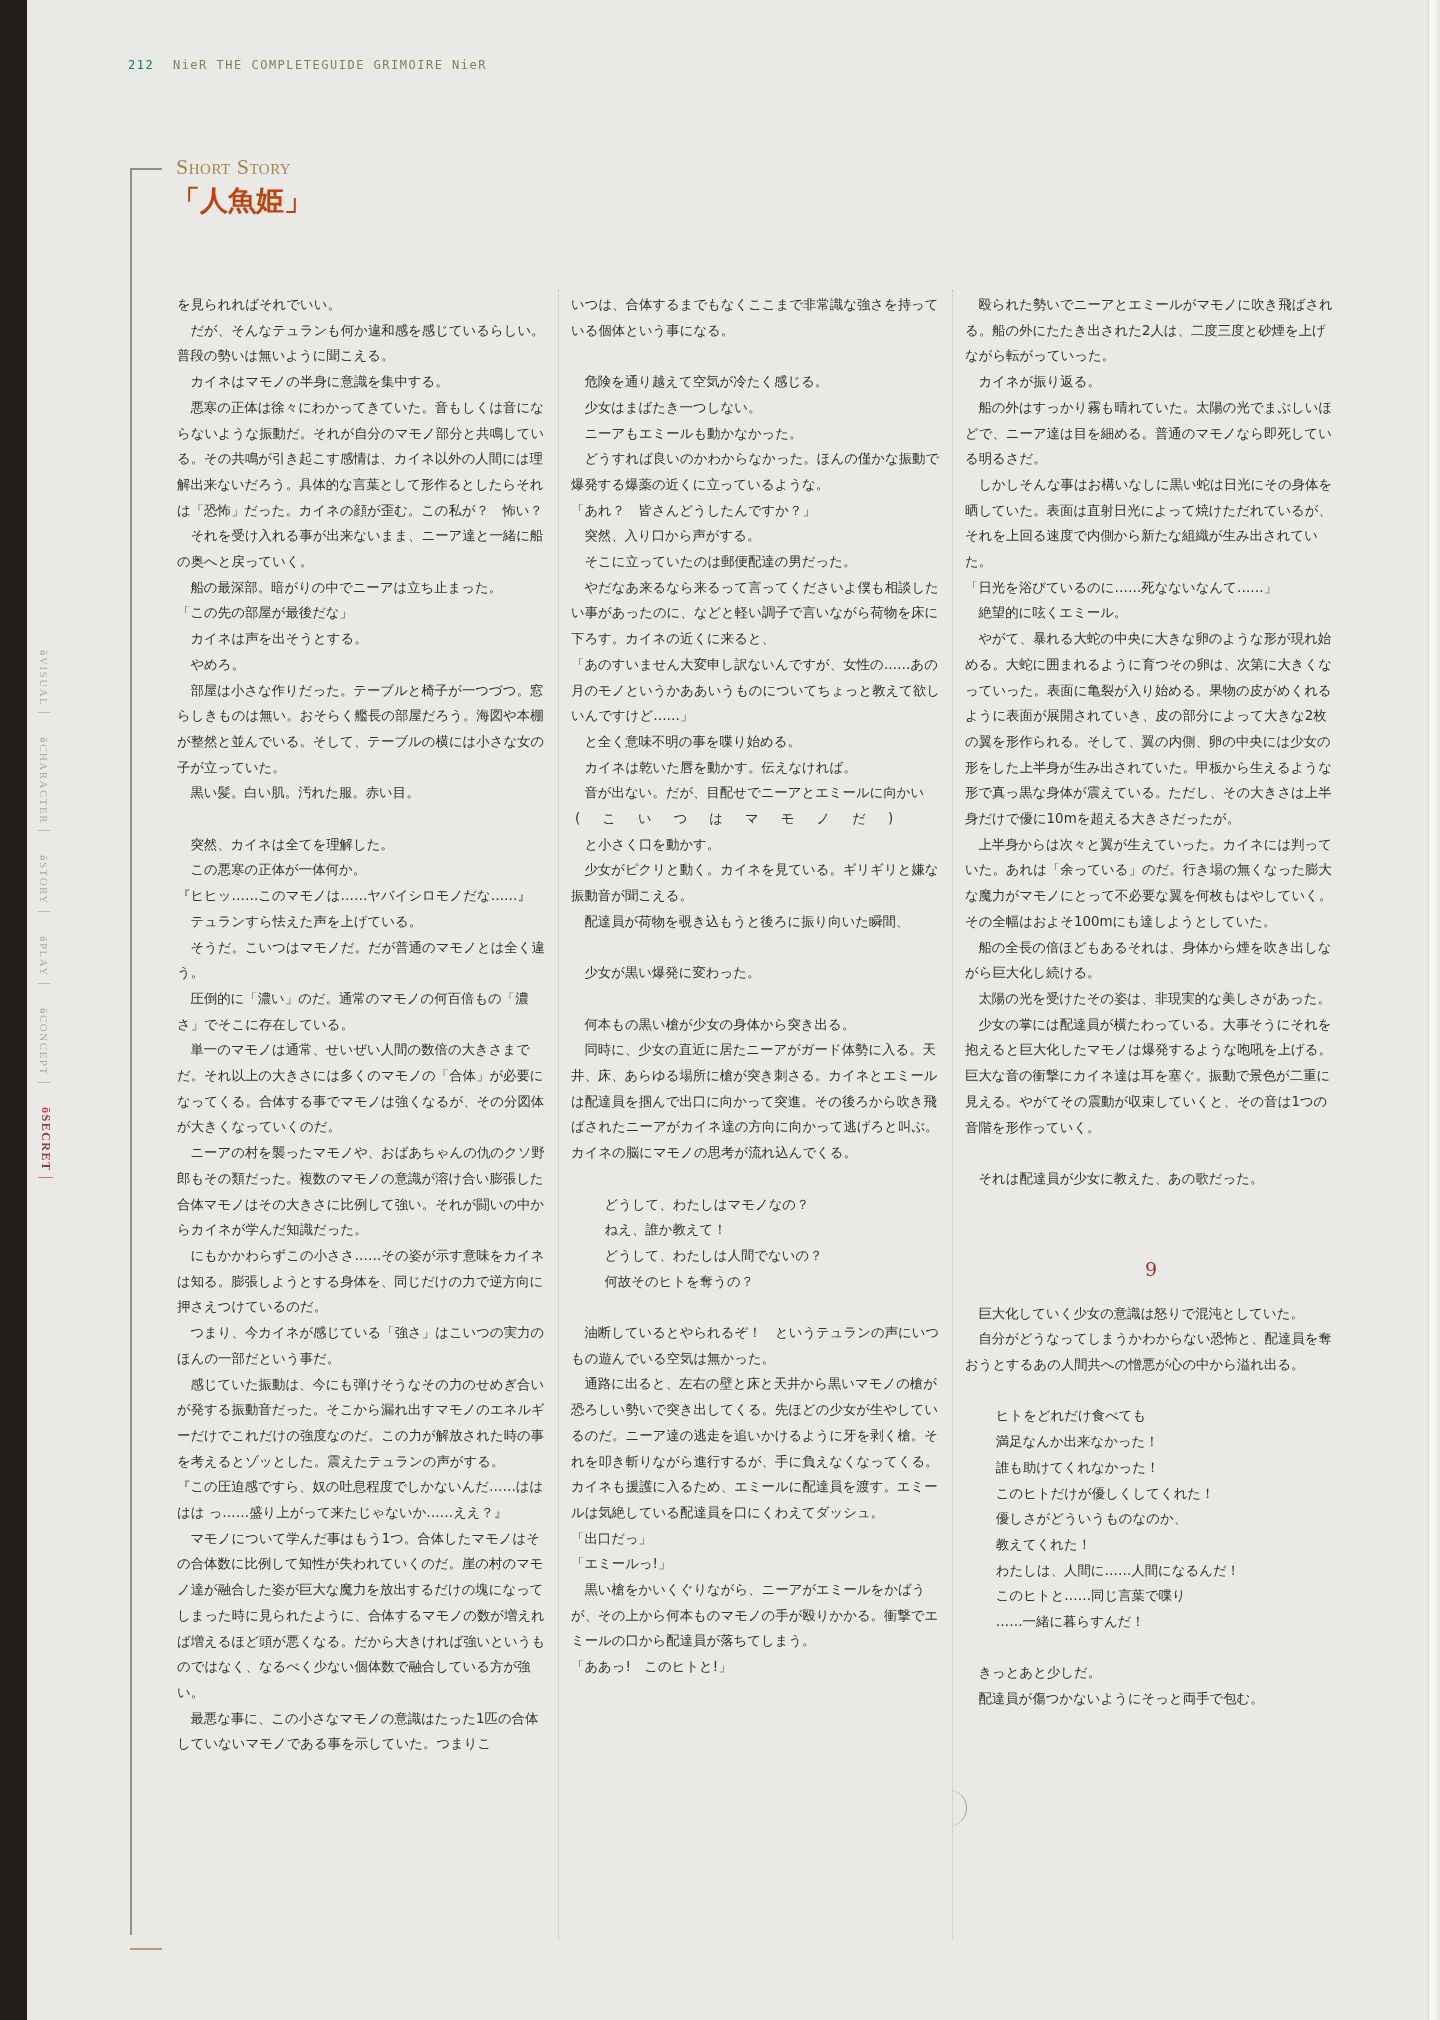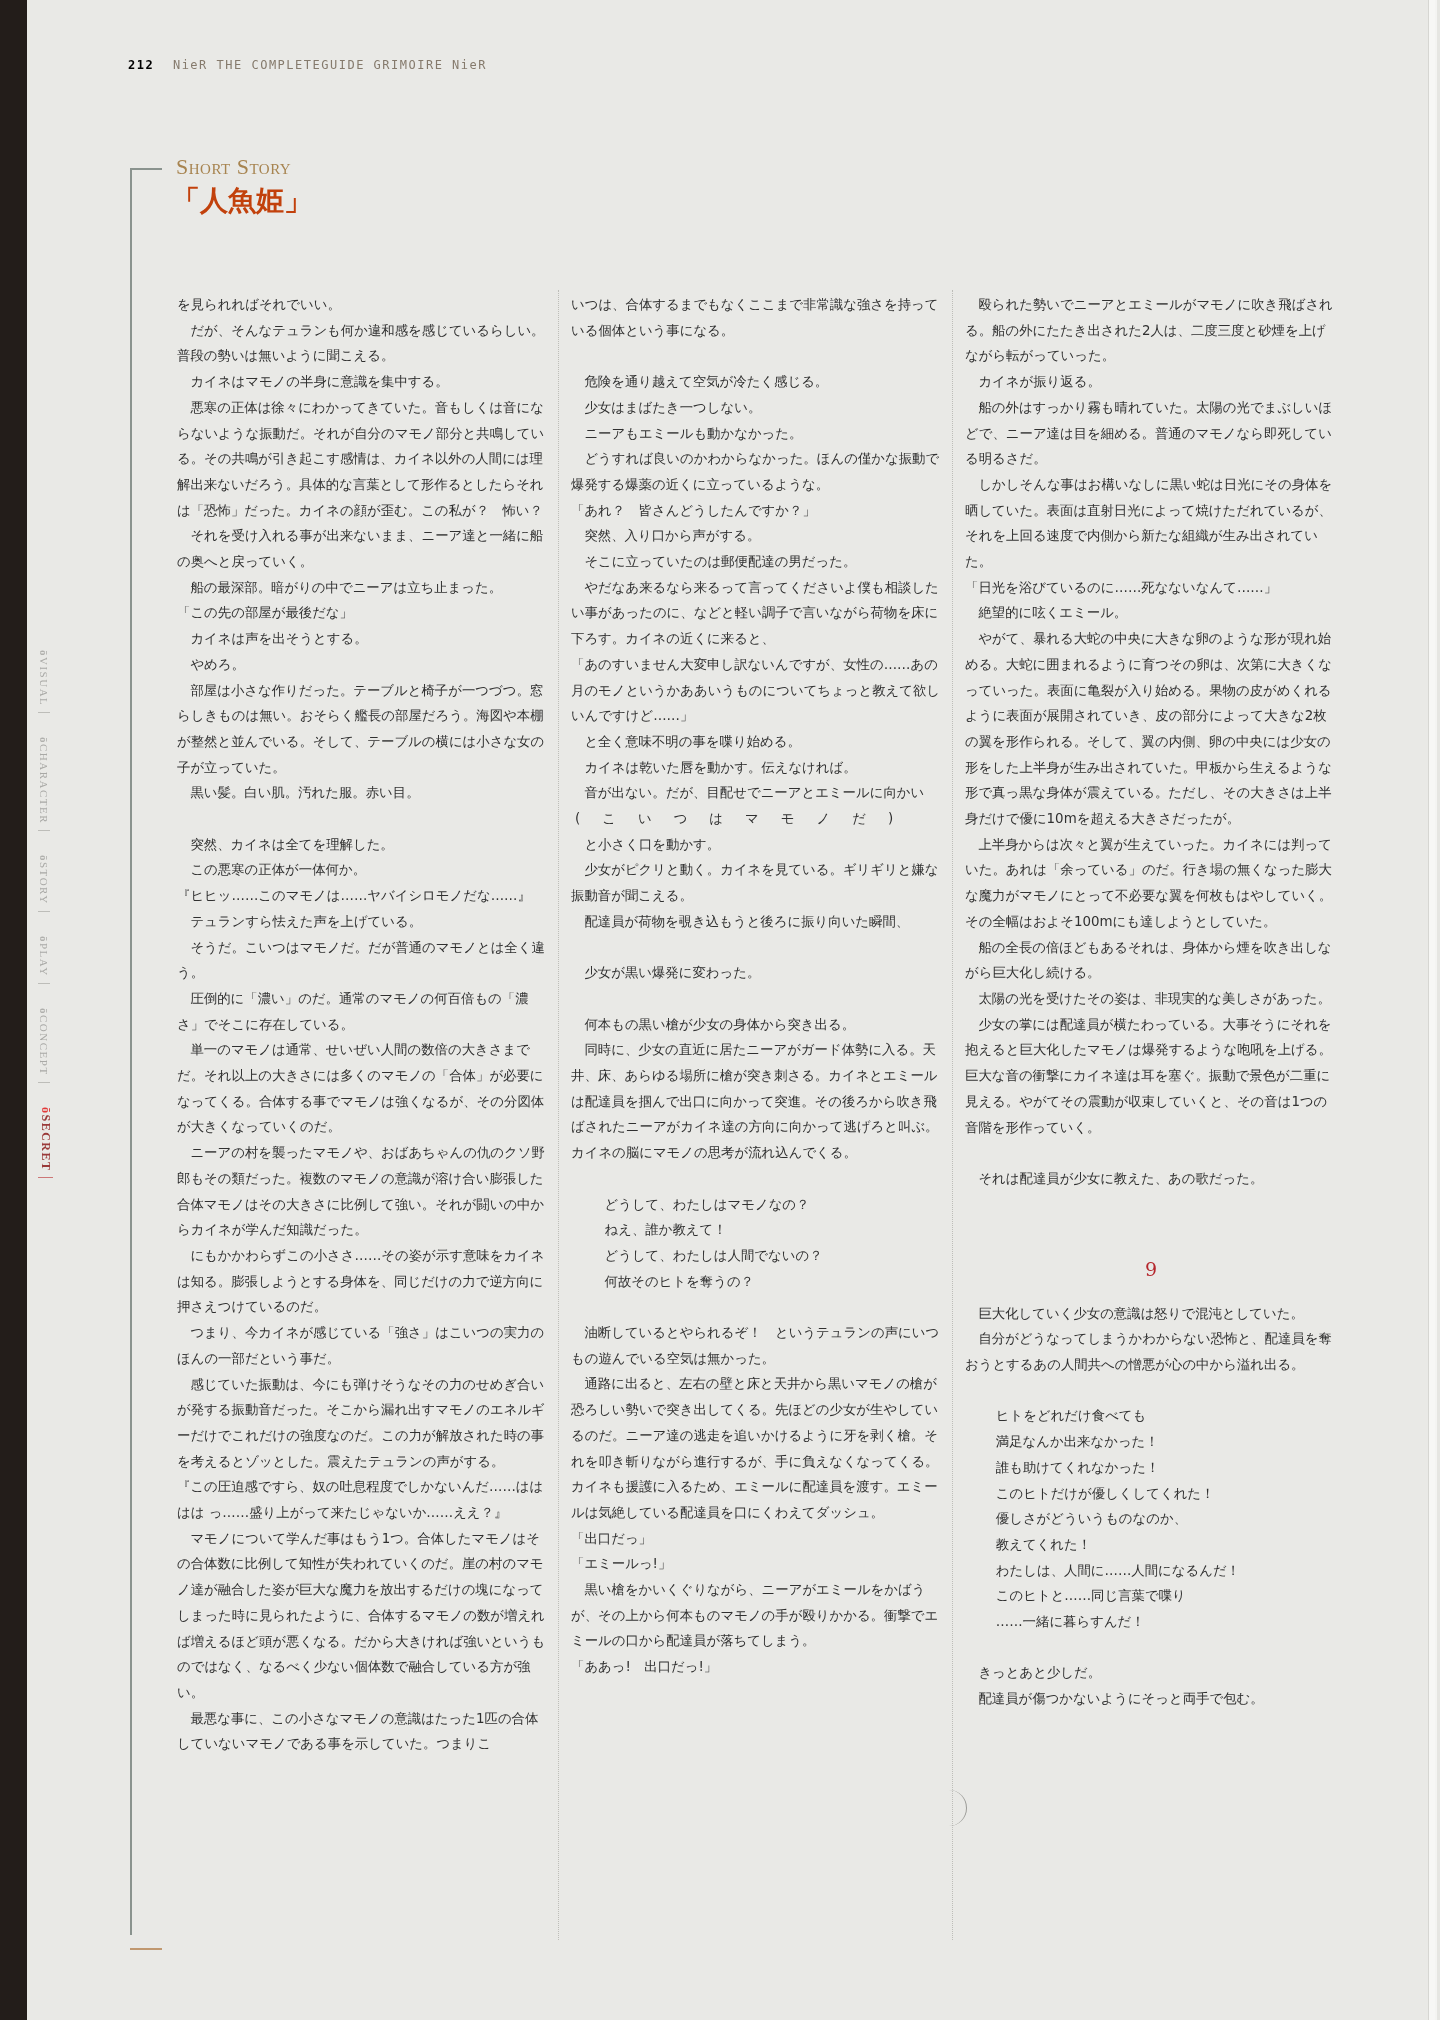--- a/index.html
+++ b/index.html
@@ -21,21 +21,21 @@
     .torn-edge {
       position: absolute; right: 0; top: 0; width: 6px; height: 2020px;
       background: #f7f7f5;
       border-left: 1px solid #d6d6d2;
     }
     .running-head {
       position: absolute; left: 128px; top: 58px;
       font-family: "DejaVu Sans Mono", "Liberation Mono", monospace;
       font-size: 12px; letter-spacing: 1.5px; color: #857a6c;
     }
-    .running-head .pg { color: #000000; margin-right: 10px; font-weight: bold; }
+    .running-head .pg { color: #0f766e; margin-right: 10px; }
     .bracket {
       position: absolute; left: 130px; top: 168px; width: 30px; height: 1765px;
       border-left: 2px solid #8a938e; border-top: 2px solid #8a938e;
     }
     .bracket-foot {
       position: absolute; left: 130px; top: 1948px; width: 32px; height: 2px;
       background: #c09870;
     }
     .section-label {
       position: absolute; left: 176px; top: 154px;
@@ -175,21 +175,21 @@
     <p class="verse">どうして、わたしはマモノなの？</p>
     <p class="verse">ねえ、誰か教えて！</p>
     <p class="verse">どうして、わたしは人間でないの？</p>
     <p class="verse">何故そのヒトを奪うの？</p>
     <p class="blank"></p>
     <p>油断しているとやられるぞ！　というテュランの声にいつもの遊んでいる空気は無かった。</p>
     <p>通路に出ると、左右の壁と床と天井から黒いマモノの槍が恐ろしい勢いで突き出してくる。先ほどの少女が生やしているのだ。ニーア達の逃走を追いかけるように牙を剥く槍。それを叩き斬りながら進行するが、手に負えなくなってくる。カイネも援護に入るため、エミールに配達員を渡す。エミールは気絶している配達員を口にくわえてダッシュ。</p>
     <p class="noindent">「出口だっ」</p>
     <p class="noindent">「エミールっ!」</p>
     <p>黒い槍をかいくぐりながら、ニーアがエミールをかばうが、その上から何本ものマモノの手が殴りかかる。衝撃でエミールの口から配達員が落ちてしまう。</p>
-    <p class="noindent">「ああっ!　出口だっ!」</p>
+    <p class="noindent">「ああっ!　このヒトと!」</p>
   </div>
 <div class="col col3" id="col3">
     <p>殴られた勢いでニーアとエミールがマモノに吹き飛ばされる。船の外にたたき出された2人は、二度三度と砂煙を上げながら転がっていった。</p>
     <p>カイネが振り返る。</p>
     <p>船の外はすっかり霧も晴れていた。太陽の光でまぶしいほどで、ニーア達は目を細める。普通のマモノなら即死している明るさだ。</p>
     <p>しかしそんな事はお構いなしに黒い蛇は日光にその身体を晒していた。表面は直射日光によって焼けただれているが、それを上回る速度で内側から新たな組織が生み出されていた。</p>
     <p class="noindent">「日光を浴びているのに……死なないなんて……」</p>
     <p>絶望的に呟くエミール。</p>
     <p>やがて、暴れる大蛇の中央に大きな卵のような形が現れ始める。大蛇に囲まれるように育つその卵は、次第に大きくなっていった。表面に亀裂が入り始める。果物の皮がめくれるように表面が展開されていき、皮の部分によって大きな2枚の翼を形作られる。そして、翼の内側、卵の中央には少女の形をした上半身が生み出されていた。甲板から生えるような形で真っ黒な身体が震えている。ただし、その大きさは上半身だけで優に10mを超える大きさだったが。</p>
     <p>上半身からは次々と翼が生えていった。カイネには判っていた。あれは「余っている」のだ。行き場の無くなった膨大な魔力がマモノにとって不必要な翼を何枚もはやしていく。その全幅はおよそ100mにも達しようとしていた。</p>

